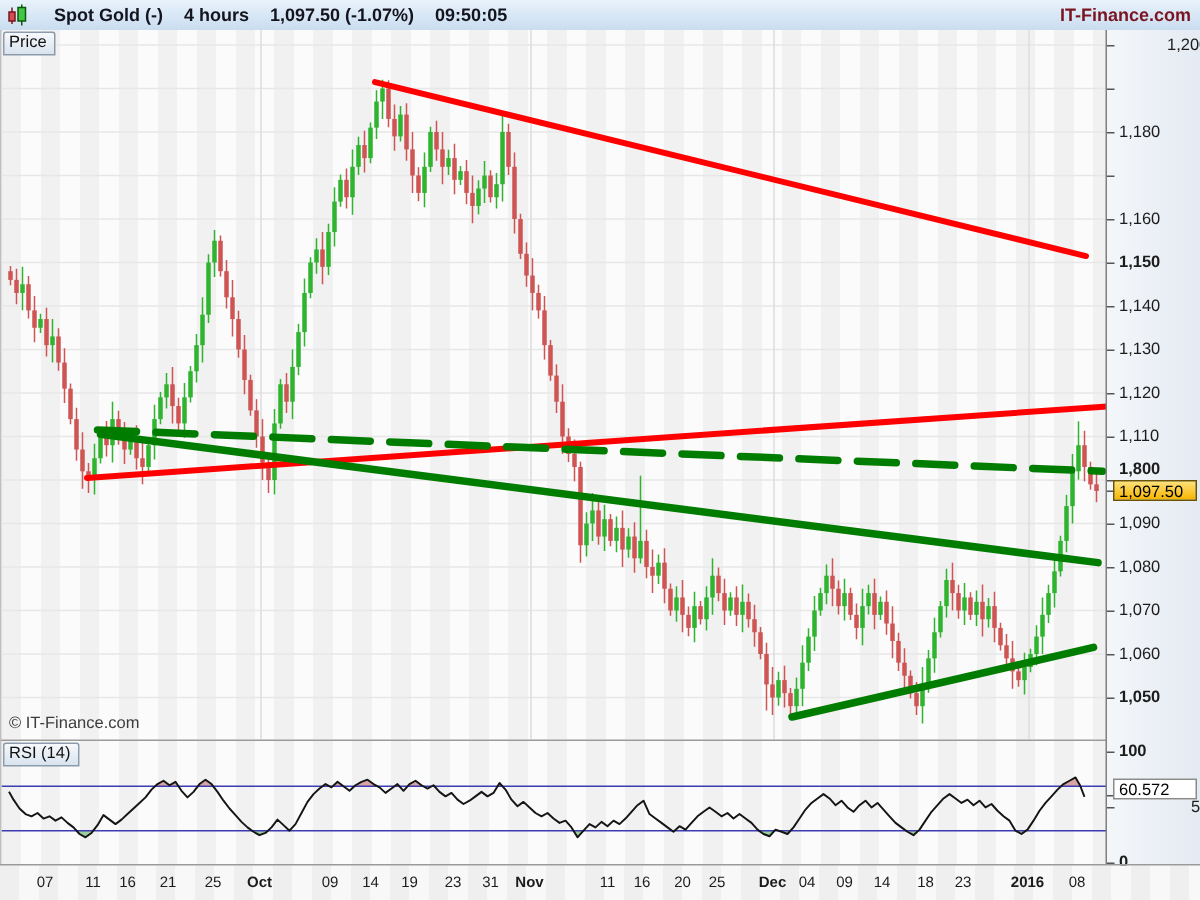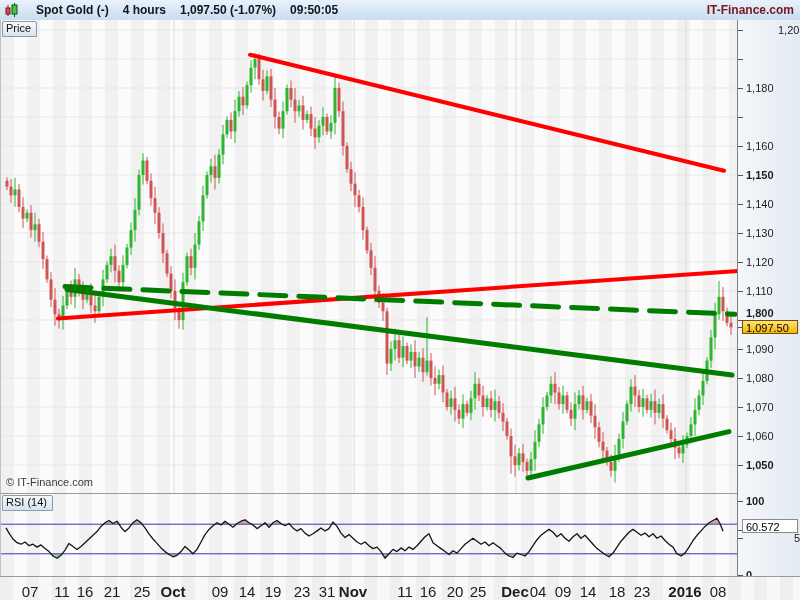--- a/index.html
+++ b/index.html
@@ -32,21 +32,21 @@
   .tick-label{position:absolute;left:8px;height:12px;line-height:12px;white-space:nowrap;}
   .tick-label.bold{font-weight:bold;}
   .tick-dash{position:absolute;left:0;width:5px;height:1px;background:#555;}
   .marker{position:absolute;left:4px;width:56px;height:14px;line-height:14px;font-size:11px;
           text-align:left;padding-left:3px;box-sizing:border-box;white-space:nowrap;z-index:6;}
   .marker.price{background:linear-gradient(#ffe27a,#f7b500);border:1px solid #6b5200;color:#000;}
   .marker.rsi{background:#fff;border:1px solid #8a8a8a;color:#000;}
   
   .xaxis{position:absolute;left:0;top:576px;width:800px;height:24px;
          background:repeating-linear-gradient(90deg,#efefef 0 13px,#f8f8f8 13px 26px);
-         border-top:1px solid #9a9a9a;font-size:15px;color:#1c1c1c;}
+         border-top:1px solid #9a9a9a;font-size:10px;color:#1c1c1c;}
   .xlab{position:absolute;top:6px;transform:translateX(-50%);white-space:nowrap;}
   .xlab.bold{font-weight:bold;}
 </style>
 </head>
 <body>
 
 <div class="screen">
 
   <div class="topbar">
     <span class="candle-icon">

